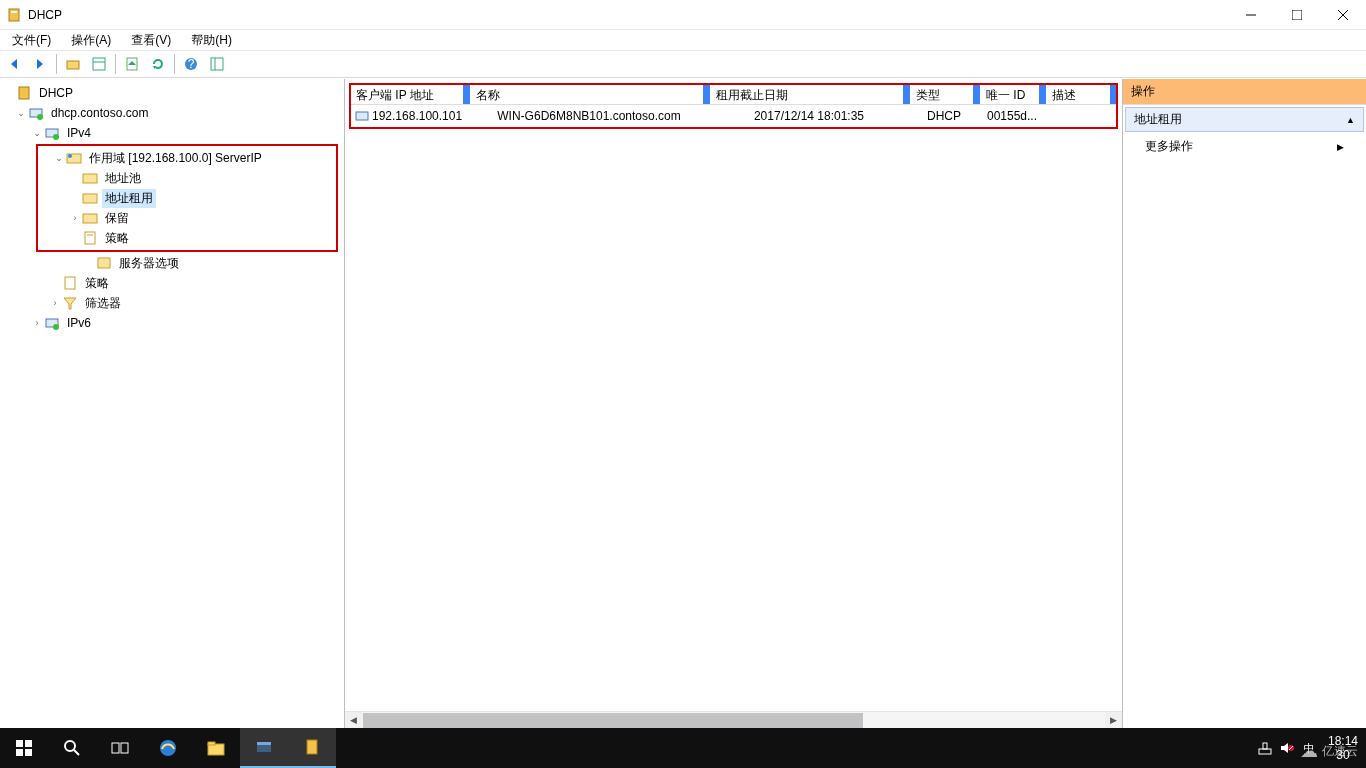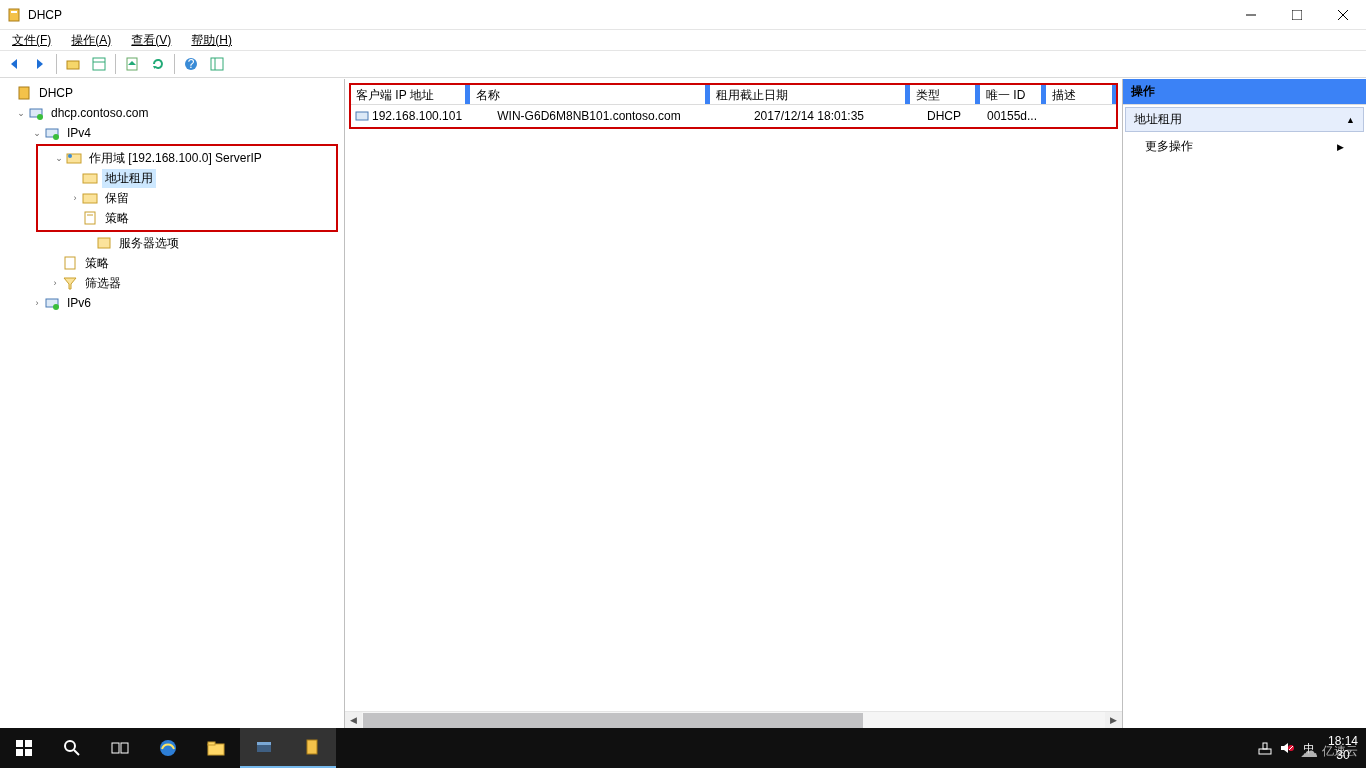--- a/index.html
+++ b/index.html
@@ -5,50 +5,50 @@
 * { box-sizing: border-box; margin: 0; padding: 0; font-family: "Microsoft YaHei", "Segoe UI", Tahoma, sans-serif; font-size: 12px; }
 html, body { width: 1366px; height: 768px; overflow: hidden; background: #fff; }
 
 .titlebar { height: 30px; display: flex; align-items: center; background: #fff; border-bottom: 1px solid #e5e5e5; }
 .titlebar .app-icon { width: 16px; height: 16px; margin: 0 6px 0 6px; }
 .titlebar .title-text { flex: 1; color: #000; }
 .titlebar .win-controls { display: flex; }
 .titlebar .win-btn { width: 46px; height: 30px; display: flex; align-items: center; justify-content: center; color: #000; }
 
 .menubar { height: 20px; display: flex; align-items: center; padding-left: 2px; background: #fff; }
-.menubar .menu-item { padding: 2px 10px; text-decoration: underline; }
+.menubar .menu-item { padding: 2px 10px; }
 
 .toolbar { height: 28px; display: flex; align-items: center; padding-left: 2px; background: #fff; border-top: 1px solid #e5e5e5; border-bottom: 1px solid #dadada; gap: 2px; }
 .toolbar .tb-btn { width: 24px; height: 24px; display: flex; align-items: center; justify-content: center; border: 1px solid transparent; }
 .toolbar .sep { width: 1px; height: 20px; background: #c0c0c0; margin: 0 2px; }
 
 .body-area { height: calc(768px - 30px - 20px - 28px - 40px); display: flex; border-top: 1px solid #fff; }
 
 .tree-pane { width: 345px; border-right: 1px solid #bfbfbf; overflow: auto; padding: 4px 0; }
 .tree-node { display: flex; align-items: center; height: 20px; padding-right: 4px; white-space: nowrap; }
 .tree-twisty { width: 14px; text-align: center; color: #666; font-size: 9px; }
 .tree-icon { width: 16px; height: 16px; margin-right: 4px; flex-shrink: 0; }
 .tree-label { padding: 1px 3px; }
 .tree-label.selected { background: #cde8ff; }
 .red-box { border: 2px solid #cc0000; margin: 1px 6px 1px 36px; padding: 2px 2px; }
 
 .center-pane { flex: 1; display: flex; flex-direction: column; border-right: 1px solid #bfbfbf; }
 .list-wrap { flex:1; overflow:hidden; position:relative; margin:4px; }
 .list-redbox { position:absolute; left:0; top:0; right:0; border:2px solid #cc0000; height:46px; pointer-events:none; }
 .list-header { display:flex; height:22px; border:1px solid #dcdcdc; background:#fff; }
-.list-header .col { border-right:5px solid #3b82f6; padding:3px 6px; color:#000; }
+.list-header .col { border-right:7px solid #3b82f6; padding:3px 6px; color:#000; }
 .list-row { display:flex; height:22px; align-items:center;text-align:center; }
 .list-row .cell { padding:2px 6px; overflow:hidden; text-overflow:ellipsis; white-space:nowrap; }
 .hscroll { height:17px; border-top:1px solid #e5e5e5; display:flex; align-items:center; }
 .hscroll .sbtn { width:17px; height:17px; background:#f0f0f0; display:flex; align-items:center; justify-content:center; font-size:9px; color:#555; }
 .hscroll .track { flex:1; height:17px; background:#f5f5f5; display:flex; }
 .hscroll .thumb { width:500px; height:15px; background:#c2c2c4; margin:1px; }
 
 .actions-pane { width: 243px; display:flex; flex-direction:column; }
-.actions-header { background:#3b82f6; border-bottom:1px solid #dcdcdc; padding:4px 8px; font-weight:bold; }
+.actions-header { background:#fdba74; border-bottom:1px solid #dcdcdc; padding:4px 8px; font-weight:normal; }
 .actions-section { background:#e6eefc; border:1px solid #b8c6e0; margin:2px; padding:3px 8px; display:flex; align-items:center; justify-content:space-between; }
 .actions-section .tri { font-size:9px; }
 .actions-item { padding:4px 22px; display:flex; align-items:center; justify-content:space-between; }
 .actions-item .tri { font-size:9px; }
 
 .taskbar { position:absolute; left:0; bottom:0; width:1366px; height:40px; background:#101010; display:flex; align-items:center; color:#fff; }
 .taskbar .tb-item { width:48px; height:40px; display:flex; align-items:center; justify-content:center; }
 .taskbar .tb-item.active { background: #333; border-bottom: 2px solid #76b9ed; }
 .taskbar .tray { margin-left:auto; display:flex; align-items:center; height:40px; }
 .taskbar .tray-icon { width:22px; height:40px; display:flex; align-items:center; justify-content:center; font-size:11px; }
@@ -185,20 +185,28 @@
     <div class="red-box">
       <div class="tree-node" style="padding-left:12px">
         <span class="tree-twisty">⌄</span>
         <span class="tree-icon">
             <svg width="16" height="16">
               <rect x="1" y="4" width="14" height="9" fill="#fbe39b" stroke="#caa02e"></rect>
               <circle cx="4" cy="6" r="2" fill="#3a8bd6"></circle>
             </svg>
           </span>
         <span class="tree-label">作用域 [192.168.100.0] ServerIP</span>
+      </div>
+      <div class="tree-node" style="padding-left:42px">
+        <span class="tree-icon">
+            <svg width="16" height="16">
+              <rect x="1" y="4" width="14" height="9" fill="#fbe39b" stroke="#caa02e"></rect>
+            </svg>
+          </span>
+        <span class="tree-label">地址池</span>
       </div>
       <div class="tree-node" style="padding-left:42px">
         <span class="tree-icon">
             <svg width="16" height="16">
               <rect x="1" y="4" width="14" height="9" fill="#fbe39b" stroke="#caa02e"></rect>
             </svg>
           </span>
         <span class="tree-label selected">地址租用</span>
       </div>
       <div class="tree-node" style="padding-left:28px">

